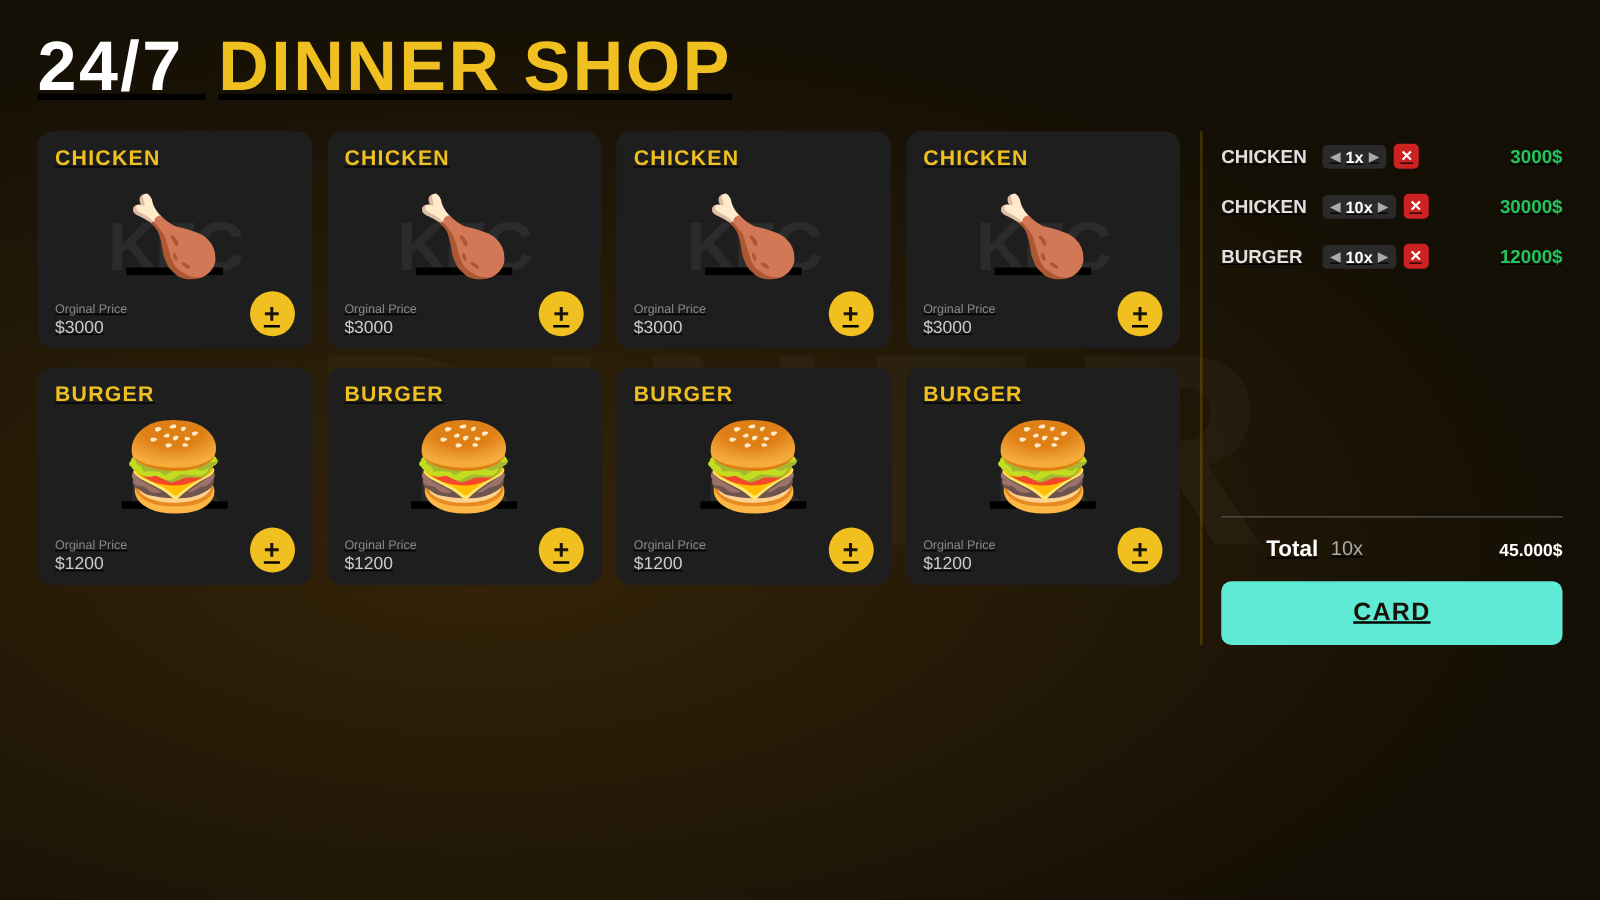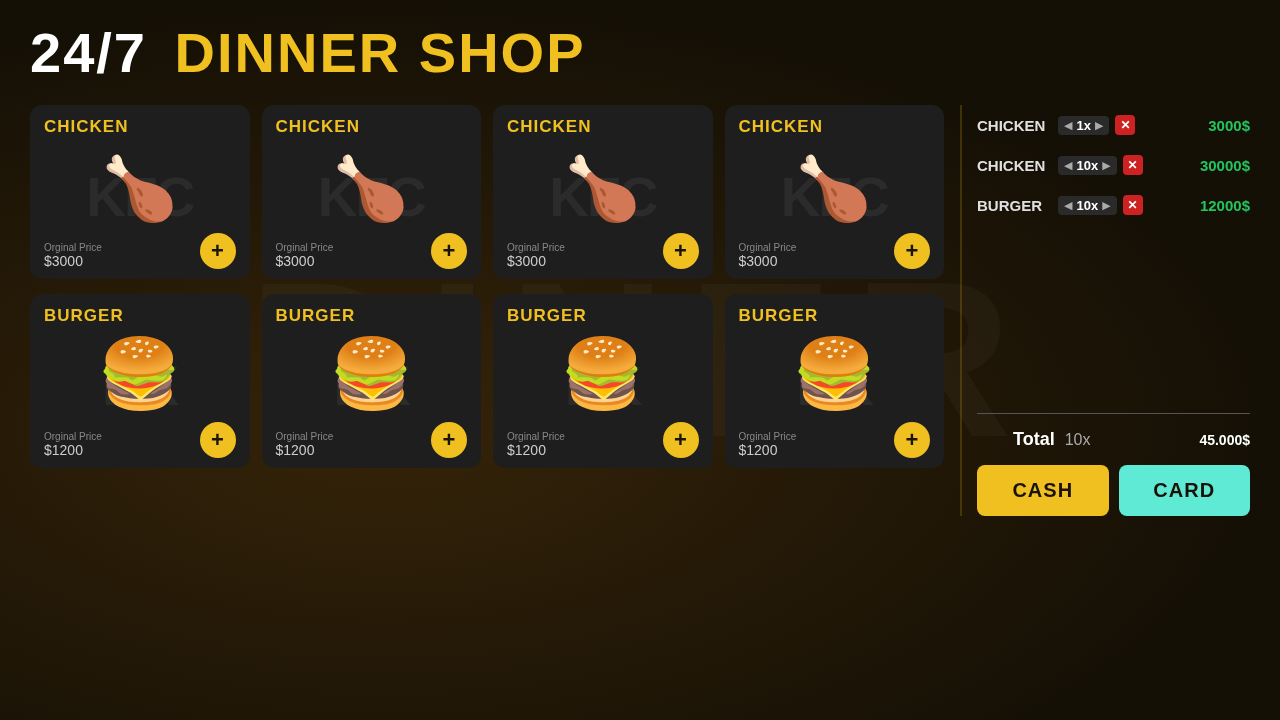--- a/index.html
+++ b/index.html
@@ -34,20 +34,21 @@
     }
 
     .container {
       position: relative;
       z-index: 1;
       width: 1280px;
       height: 536px;
       display: flex;
       flex-direction: column;
       padding: 20px 30px;
+      text-decoration: underline;
     }
 
     .header {
       display: flex;
       align-items: center;
       margin-bottom: 20px;
     }
 
     .header-title {
       font-size: 56px;
@@ -481,21 +482,20 @@
 
       </div>
 
       <div class="total-section">
         <div class="total-row">
           <span class="total-label">Total</span>
           <span class="total-qty">10x</span>
           <span class="total-price">45.000$</span>
         </div>
         <div class="payment-buttons">
-          <button class="pay-btn pay-btn-cash">CASH</button>
           <button class="pay-btn pay-btn-card">CARD</button>
         </div>
       </div>
 
     </div>
 
   </div>
 
 </div>
 

